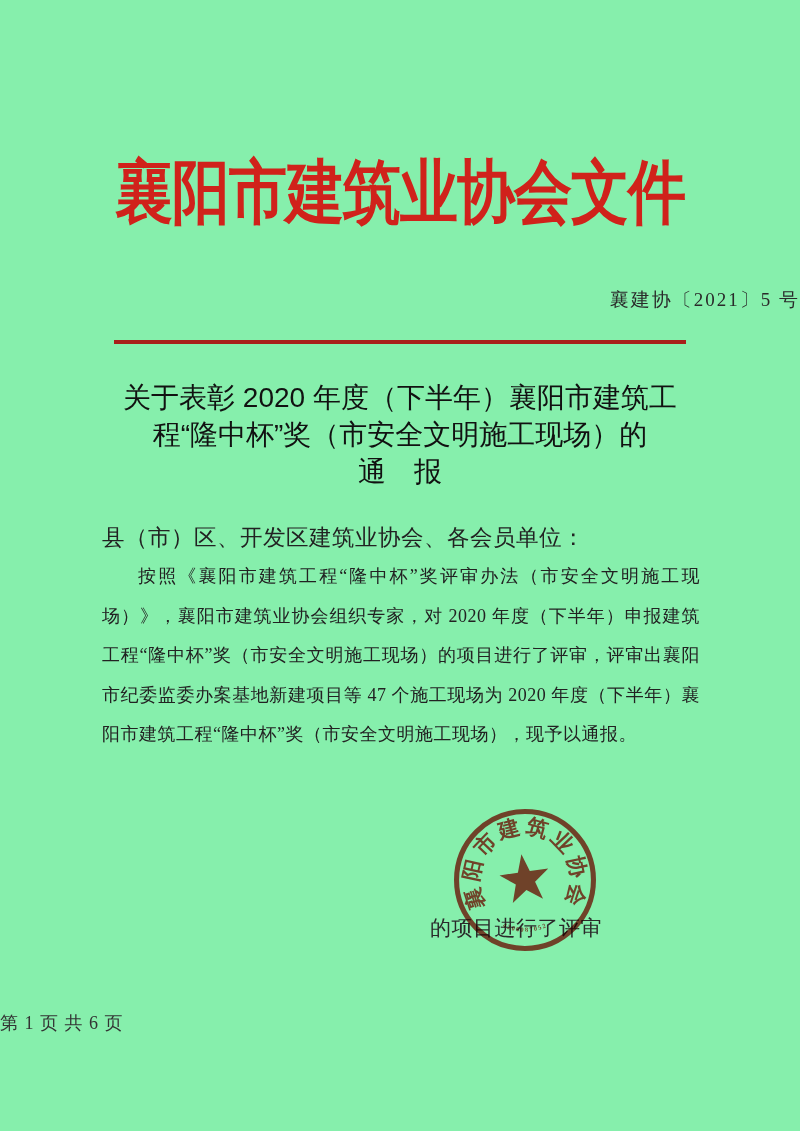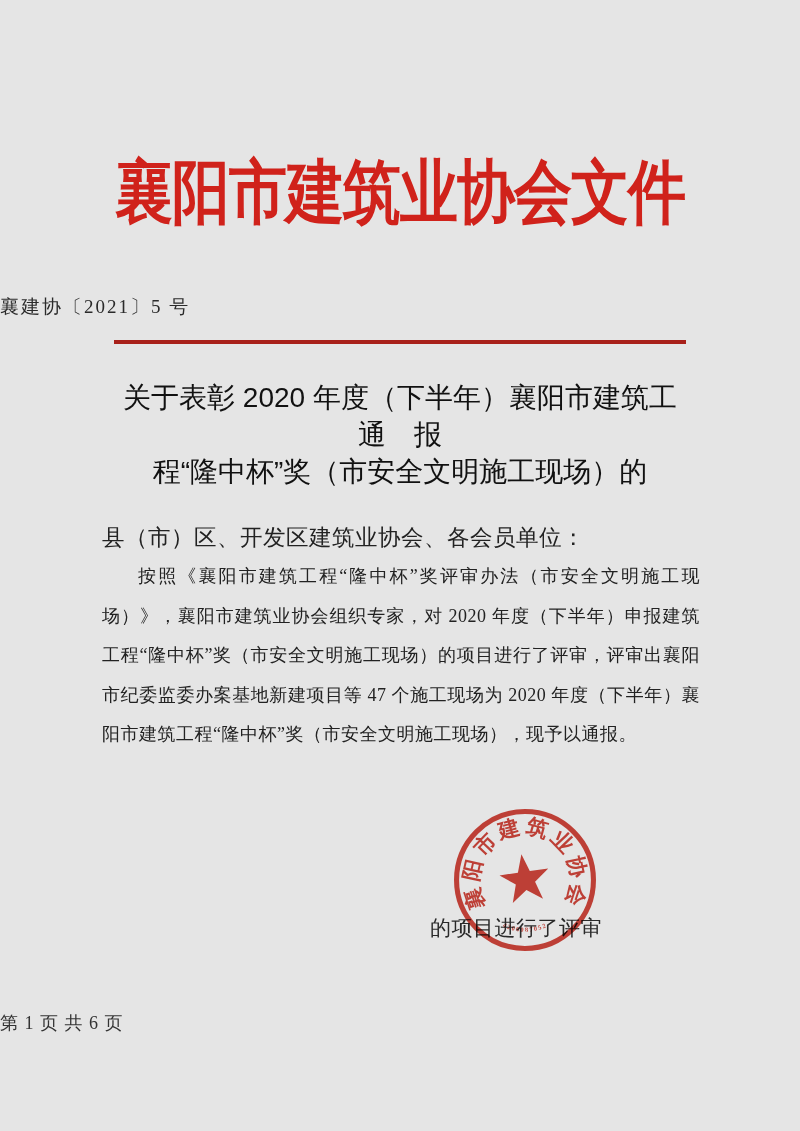--- a/index.html
+++ b/index.html
@@ -6,43 +6,42 @@
   html, body { background: #ffffff; }
   body {
     width: 800px; height: 1131px;
     position: relative;
     overflow: hidden;
     font-family: "Liberation Serif", "DejaVu Serif", serif;
     color: #222222;
   }
   .page {
     position: absolute; inset: 0;
-    background: #e5e5e5;
+    background: #86efac;
   }
   .org-header {
     position: absolute;
     top: 146px; left: 0; width: 100%;
     text-align: center;
     font-family: "Liberation Serif", "DejaVu Serif", serif;
     font-weight: bold;
     font-size: 58px;
     letter-spacing: -1px;
     color: #d0221b;
     transform: scaleY(1.2);
     transform-origin: 50% 0;
     white-space: nowrap;
   }
   .doc-number {
     position: absolute;
     top: 287px; left: 0; width: 100%;
-    text-align: left;
+    text-align: right;
     font-size: 19px;
     letter-spacing: 2px;
     color: #2a2a2a;
-    margin-top: 7px;
   }
   .red-divider {
     position: absolute;
     top: 340px; left: 114px;
     width: 572px; height: 4px;
     background: #a8201a;
   }
   .doc-title {
     position: absolute;
     top: 379px; left: 0; width: 100%;
@@ -107,22 +106,22 @@
 <div class="page">
 
   <div class="org-header">襄阳市建筑业协会文件</div>
 
   <div class="doc-number">襄建协〔2021〕5 号</div>
 
   <div class="red-divider"></div>
 
   <div class="doc-title">
     <div>关于表彰 2020 年度（下半年）襄阳市建筑工</div>
+    <div>程“隆中杯”奖（市安全文明施工现场）的</div>
     <div>通　报</div>
-    <div>程“隆中杯”奖（市安全文明施工现场）的</div>
   </div>
 
   <div class="greeting">县（市）区、开发区建筑业协会、各会员单位：</div>
 
   <div class="body-para">按照《襄阳市建筑工程“隆中杯”奖评审办法（市安全文明施工现场）》，襄阳市建筑业协会组织专家，对 2020 年度（下半年）申报建筑工程“隆中杯”奖（市安全文明施工现场）的项目进行了评审，评审出襄阳市纪委监委办案基地新建项目等 47 个施工现场为 2020 年度（下半年）襄阳市建筑工程“隆中杯”奖（市安全文明施工现场），现予以通报。</div>
 
   <div class="issue-date">的项目进行了评审</div>
 
   <svg class="seal" viewBox="0 0 160 160" xmlns="http://www.w3.org/2000/svg">
     <defs>

